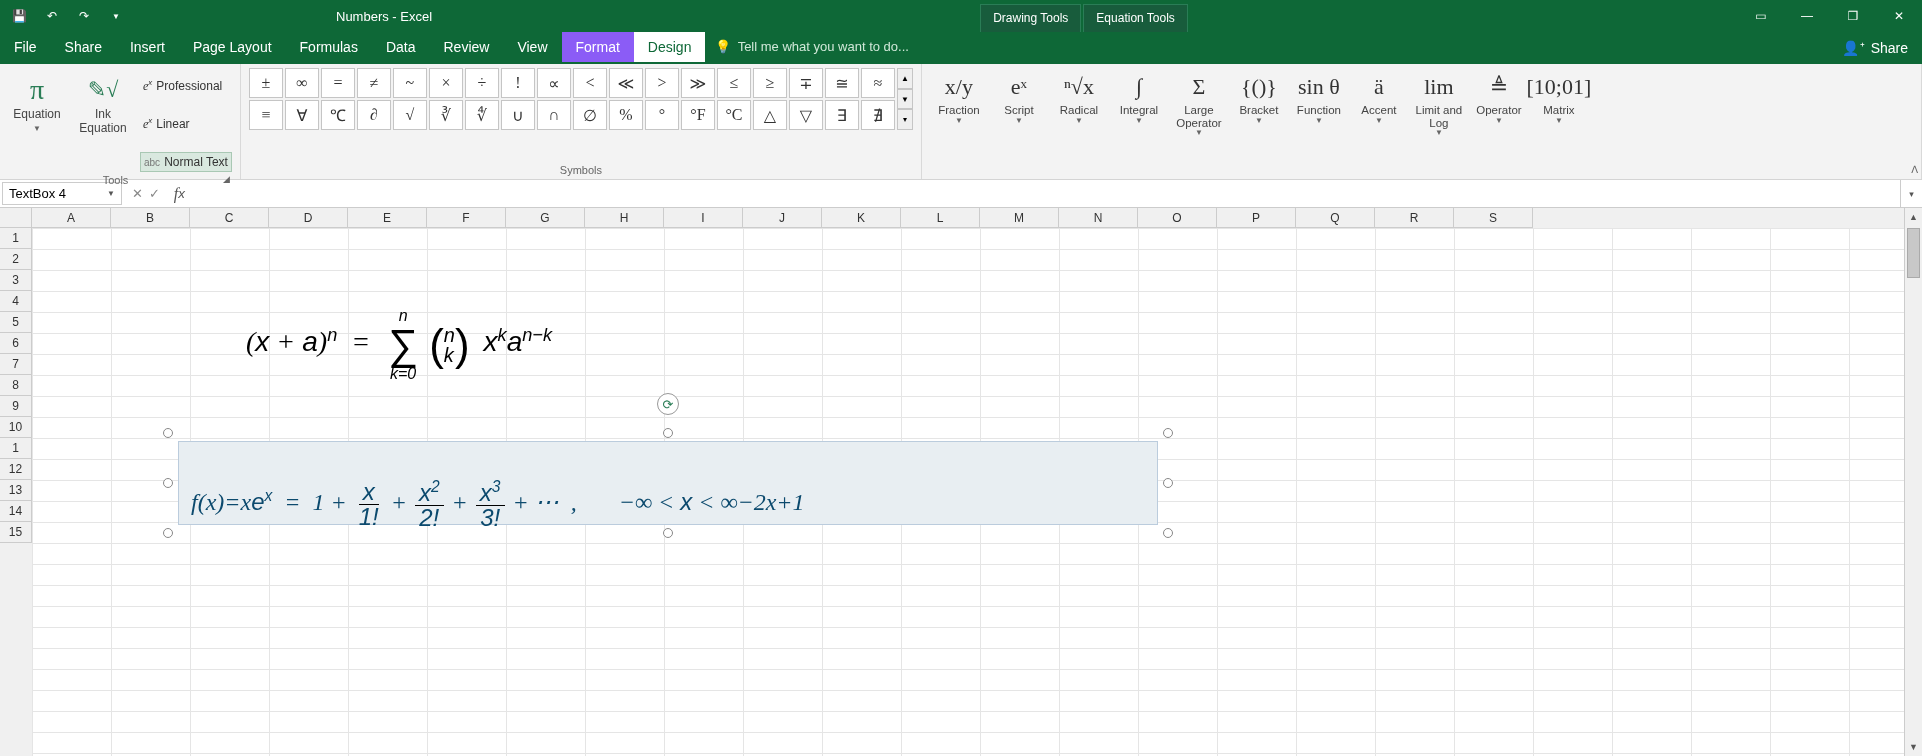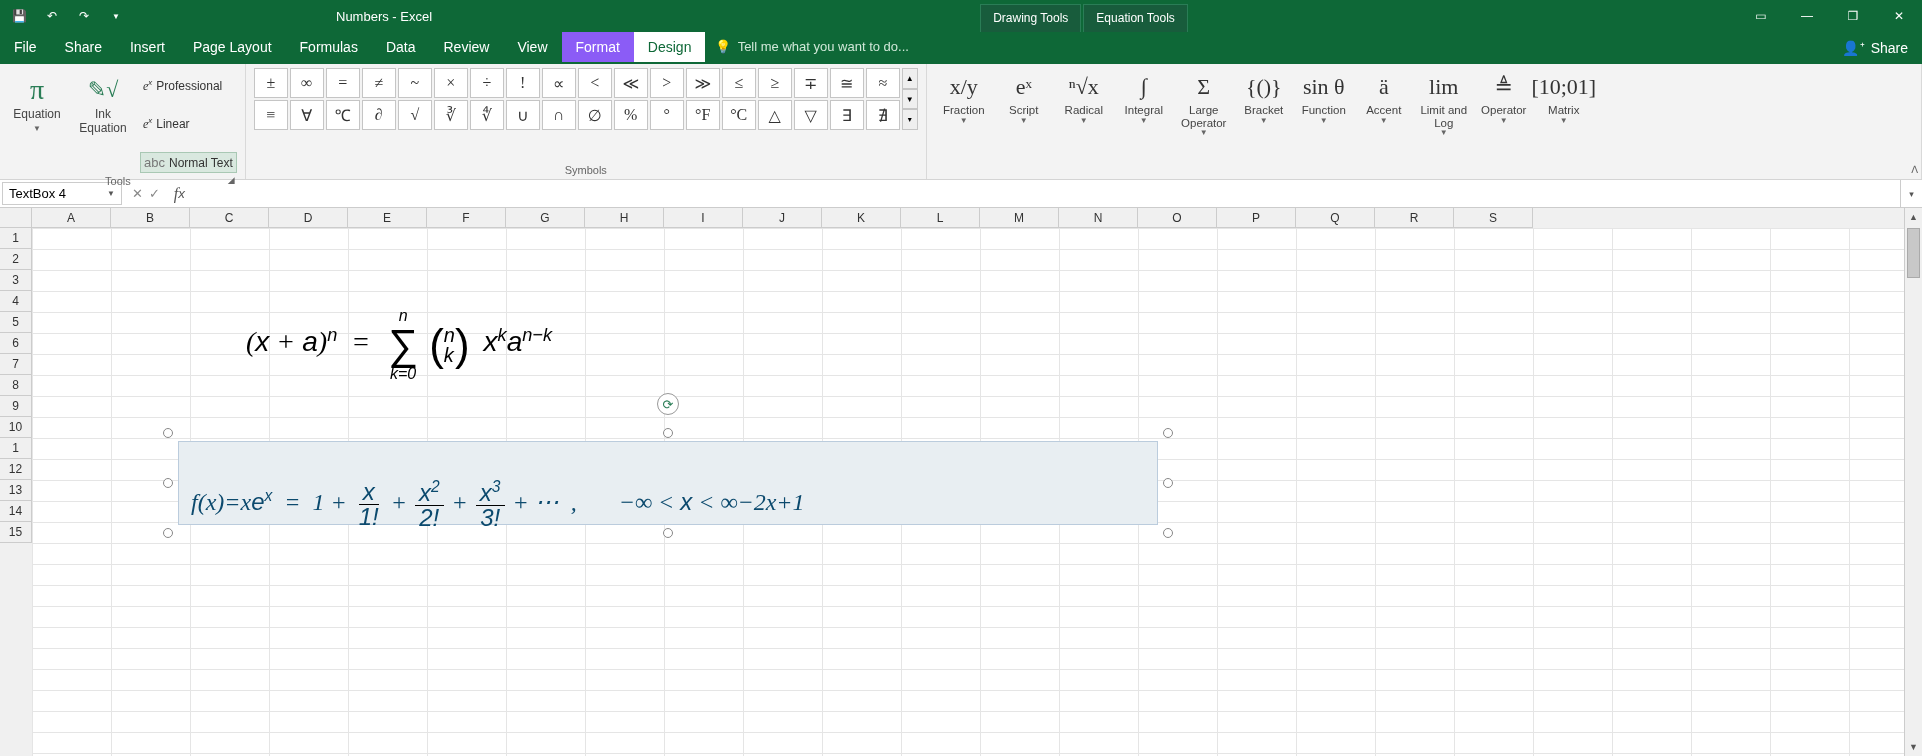--- a/index.html
+++ b/index.html
@@ -138,21 +138,21 @@
       <div class="smallstack">
         <div class="opt">
             <span style="font-family:'Cambria Math';font-style:italic">e<sup>x</sup></span>
             <span>Professional</span>
           </div>
         <div class="opt">
             <span style="font-family:'Cambria Math';font-style:italic">e<sup>x</sup></span>
             <span>Linear</span>
           </div>
         <div class="opt selected">
-            <span style="font-size:13px;color:#777">abc</span>
+            <span style="font-size:10px;color:#777">abc</span>
             <span>Normal Text</span>
           </div>
       </div>
     </div>
     <div class="group-label"><span>Tools</span><span class="dlglauncher">◢</span></div>
   </div>
 
   <div class="group">
     <div class="group-body">
       <div class="symgrid-wrap">

